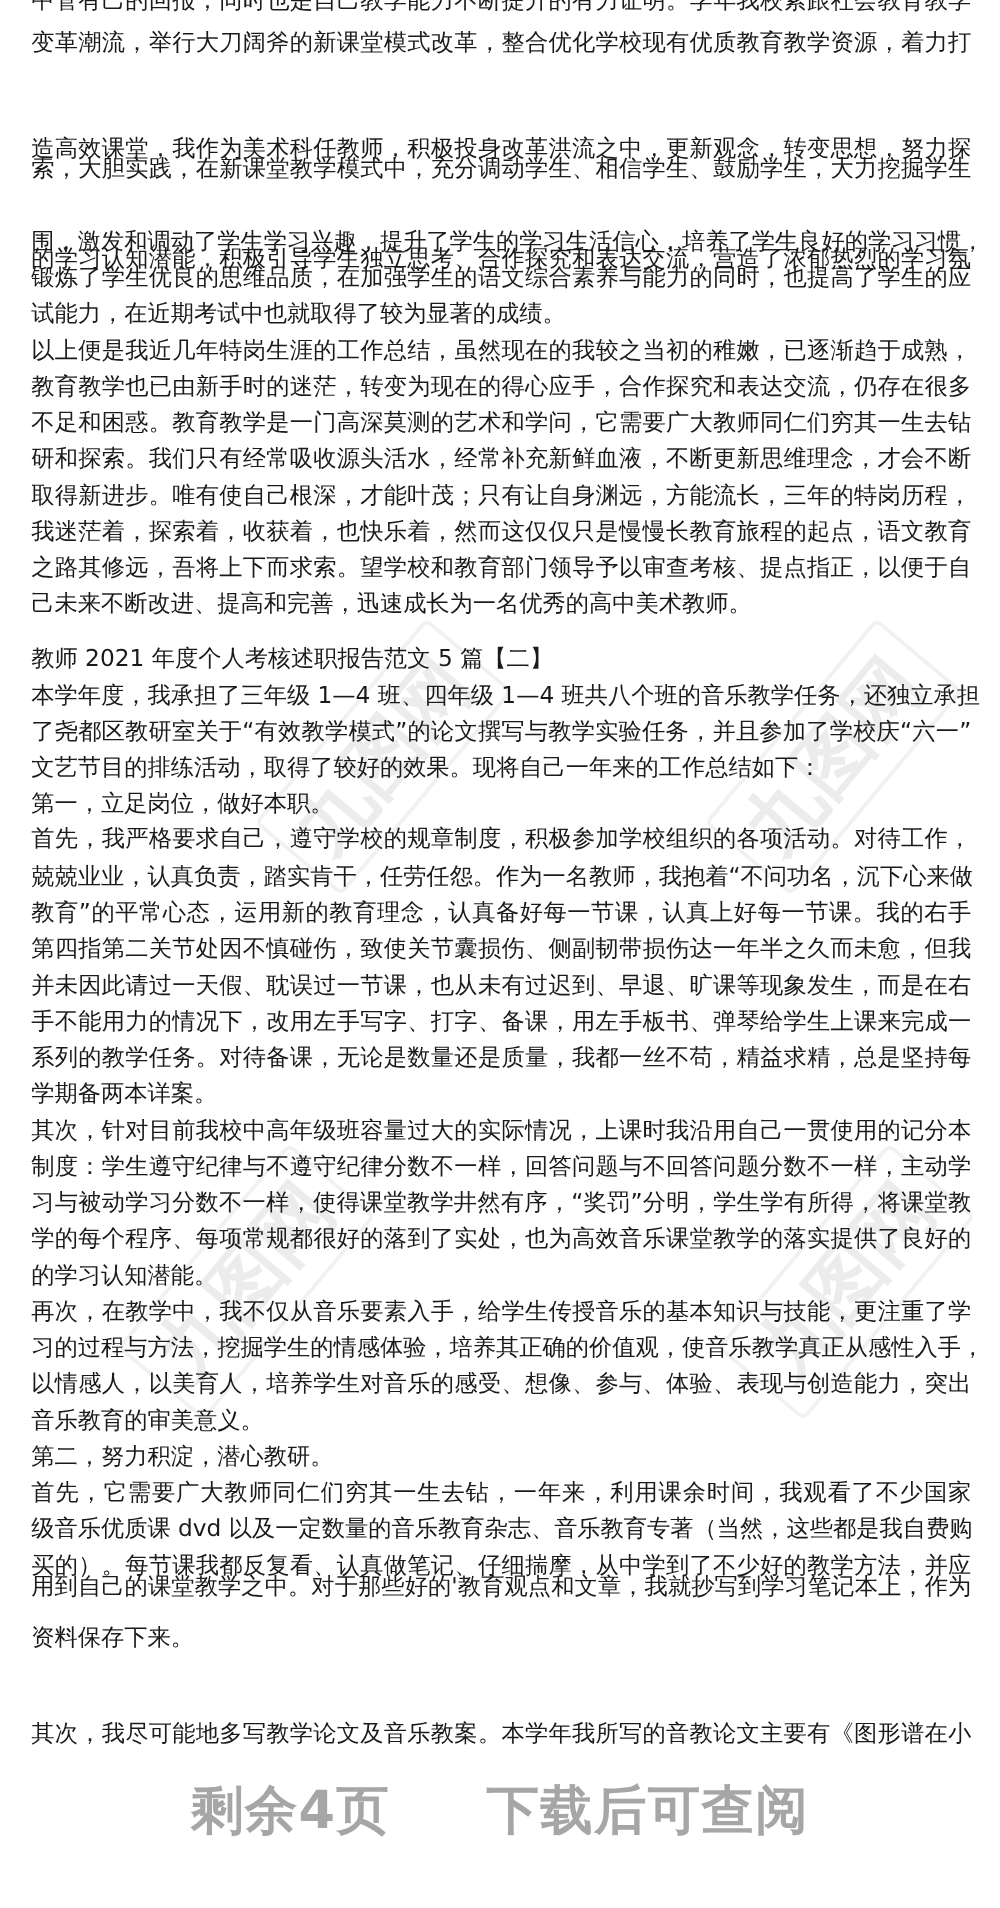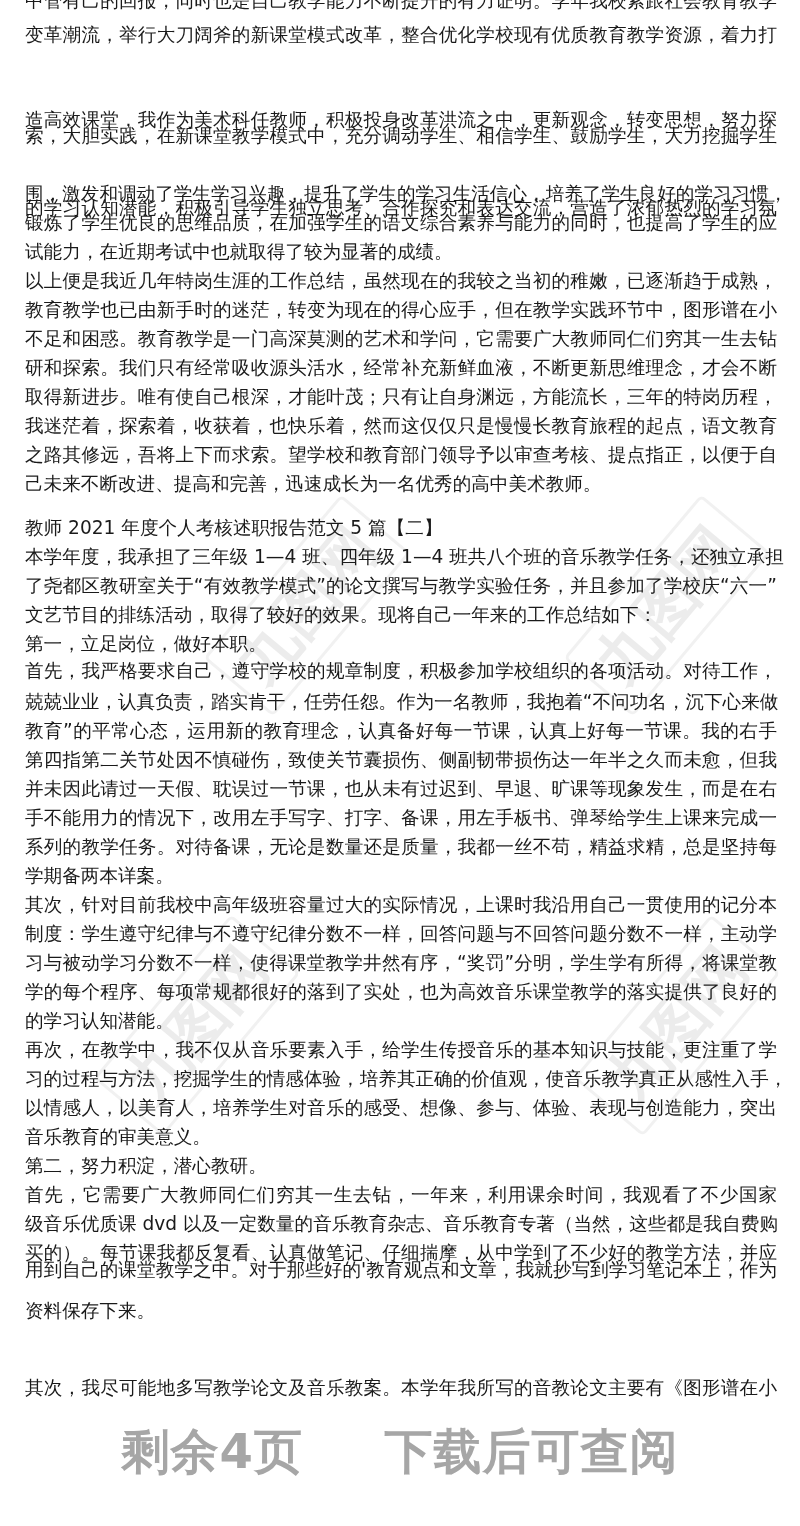--- a/index.html
+++ b/index.html
@@ -47,21 +47,21 @@
       padding: 2px 14px;
       border-radius: 6px;
     }
     .footer-banner {
       position: absolute;
       left: 0;
       top: 1420px;
       width: 800px;
       height: 60px;
       text-align: center;
-      font-size: 48px;
+      font-size: 42px;
       font-weight: bold;
       color: #a6a6a6;
       letter-spacing: 1px;
       font-family: "DejaVu Sans", sans-serif;
     }
     .footer-banner span {
       display: inline-block;
     }
     .footer-banner .gap {
       width: 46px;
@@ -78,21 +78,21 @@
 <div class="page" id="doc-body">
     <div class="line" style="top: -14px;">中管有己的回报，同时也是自己教学能力不断提升的有力证明。学年我校紧跟社会教育教学</div>
     <div class="line" style="top: 20px;">变革潮流，举行大刀阔斧的新课堂模式改革，整合优化学校现有优质教育教学资源，着力打</div>
     <div class="line" style="top: 81px; margin-top: 24px;">造高效课堂，我作为美术科任教师，积极投身改革洪流之中，更新观念，转变思想，努力探</div>
     <div class="line" style="top: 121px;">索，大胆实践，在新课堂教学模式中，充分调动学生、相信学生、鼓励学生，大力挖掘学生</div>
     <div class="line" style="top: 161px; margin-top: 32px;">的学习认知潜能，积极引导学生独立思考、合作探究和表达交流，营造了浓郁热烈的学习氛</div>
     <div class="line" style="top: 179px;">围，激发和调动了学生学习兴趣，提升了学生的学习生活信心，培养了学生良好的学习习惯，</div>
     <div class="line" style="top: 208px;">锻炼了学生优良的思维品质，在加强学生的语文综合素养与能力的同时，也提高了学生的应</div>
     <div class="line last" style="top: 237px;">试能力，在近期考试中也就取得了较为显著的成绩。</div>
     <div class="line" style="top: 266px;">以上便是我近几年特岗生涯的工作总结，虽然现在的我较之当初的稚嫩，已逐渐趋于成熟，</div>
-    <div class="line" style="top: 295px;">教育教学也已由新手时的迷茫，转变为现在的得心应手，但在教学实践环节中，图形谱在小</div>
+    <div class="line" style="top: 295px;">教育教学也已由新手时的迷茫，转变为现在的得心应手，合作探究和表达交流，仍存在很多</div>
     <div class="line" style="top: 324px;">不足和困惑。教育教学是一门高深莫测的艺术和学问，它需要广大教师同仁们穷其一生去钻</div>
     <div class="line" style="top: 353px;">研和探索。我们只有经常吸收源头活水，经常补充新鲜血液，不断更新思维理念，才会不断</div>
     <div class="line" style="top: 382px;">取得新进步。唯有使自己根深，才能叶茂；只有让自身渊远，方能流长，三年的特岗历程，</div>
     <div class="line" style="top: 411px;">我迷茫着，探索着，收获着，也快乐着，然而这仅仅只是慢慢长教育旅程的起点，语文教育</div>
     <div class="line" style="top: 440px;">之路其修远，吾将上下而求索。望学校和教育部门领导予以审查考核、提点指正，以便于自</div>
     <div class="line last" style="top: 469px;">己未来不断改进、提高和完善，迅速成长为一名优秀的高中美术教师。</div>
     <div class="line last" style="top: 513px;">教师 2021 年度个人考核述职报告范文 5 篇【二】</div>
     <div class="line" style="top: 542px;">本学年度，我承担了三年级 1—4 班、四年级 1—4 班共八个班的音乐教学任务，还独立承担</div>
     <div class="line" style="top: 571px;">了尧都区教研室关于“有效教学模式”的论文撰写与教学实验任务，并且参加了学校庆“六一”</div>
     <div class="line last" style="top: 600px;">文艺节目的排练活动，取得了较好的效果。现将自己一年来的工作总结如下：</div>

